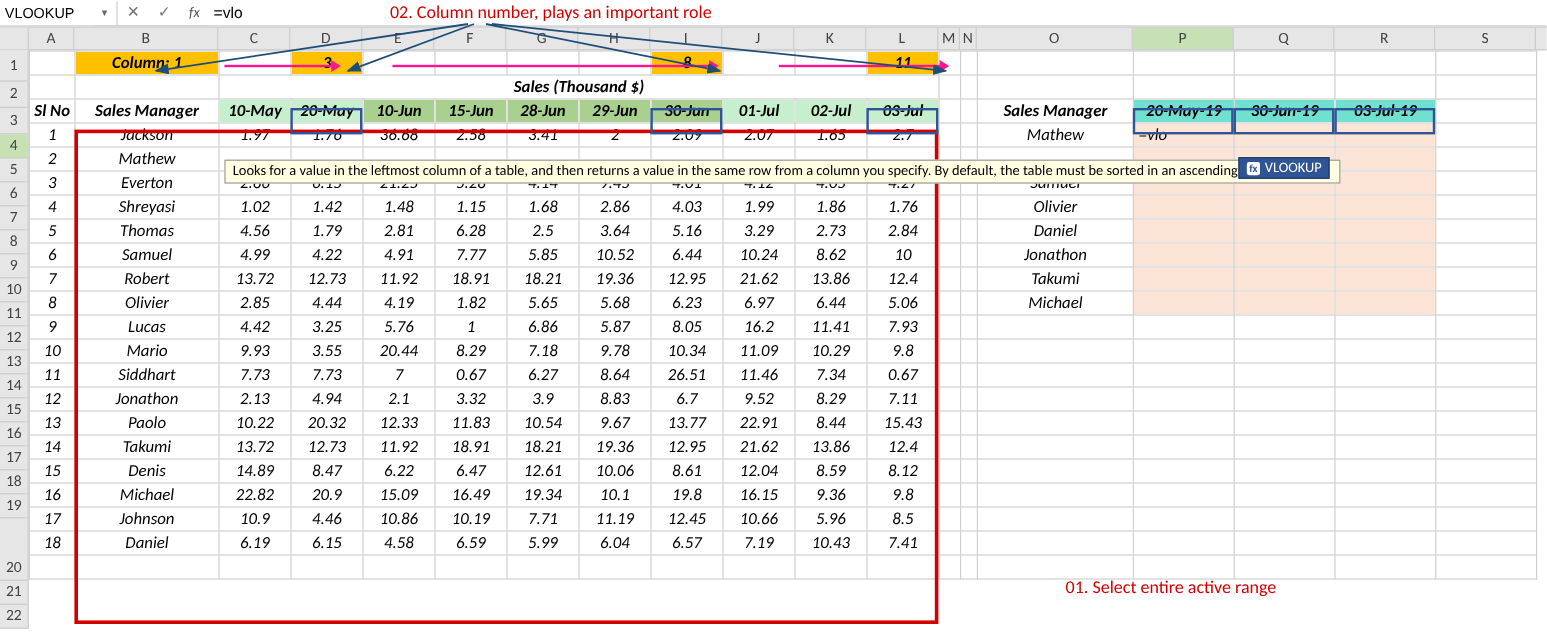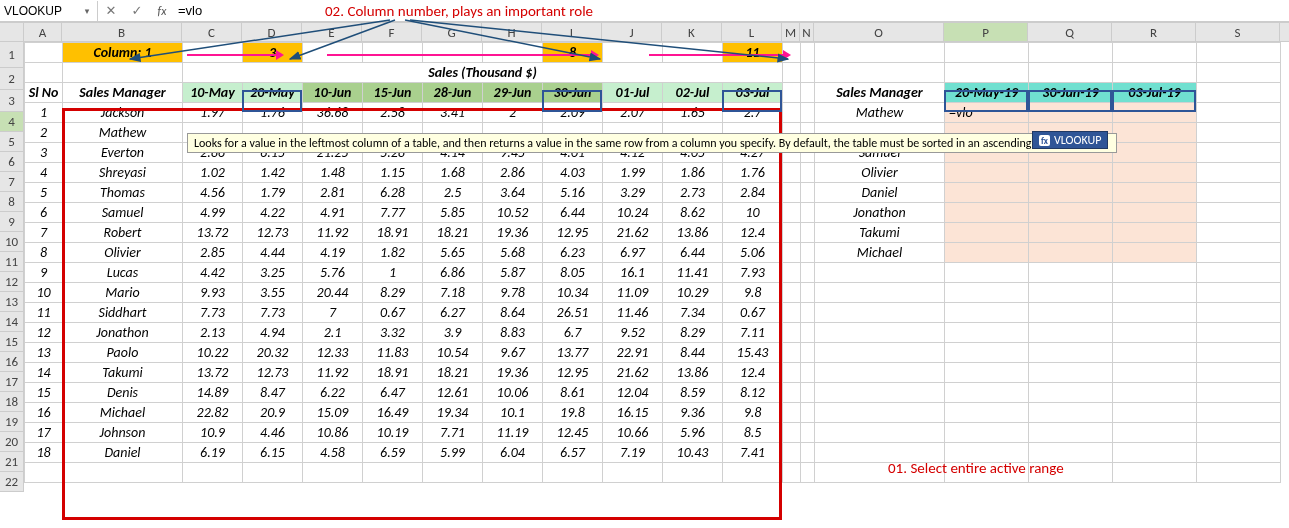--- a/index.html
+++ b/index.html
@@ -288,21 +288,21 @@
       <div class="rowh" style="height: 20px; line-height: 20px;">10</div>
       <div class="rowh" style="height: 20px; line-height: 20px;">11</div>
       <div class="rowh" style="height: 20px; line-height: 20px;">12</div>
       <div class="rowh" style="height: 20px; line-height: 20px;">13</div>
       <div class="rowh" style="height: 20px; line-height: 20px;">14</div>
       <div class="rowh" style="height: 20px; line-height: 20px;">15</div>
       <div class="rowh" style="height: 20px; line-height: 20px;">16</div>
       <div class="rowh" style="height: 20px; line-height: 20px;">17</div>
       <div class="rowh" style="height: 20px; line-height: 20px;">18</div>
       <div class="rowh" style="height: 20px; line-height: 20px;">19</div>
-      <div class="rowh" style="height: 20px; line-height: 20px;">20</div>
+      <div class="rowh" style="height: 20px; line-height: 20px; margin-top: 32px;">20</div>
       <div class="rowh" style="height: 20px; line-height: 20px;">21</div>
       <div class="rowh" style="height: 20px; line-height: 20px;">22</div>
     </div>
   <div class="sheet">
     <table class="spread" id="maintable">
       <colgroup id="cg">
           <col style="width: 38px;">
           <col style="width: 120px;">
           <col style="width: 60px;">
           <col style="width: 60px;">
@@ -548,21 +548,21 @@
           <tr>
             <td class="data-cell">9</td>
             <td class="data-cell">Lucas</td>
             <td class="data-cell">4.42</td>
             <td class="data-cell">3.25</td>
             <td class="data-cell">5.76</td>
             <td class="data-cell">1</td>
             <td class="data-cell">6.86</td>
             <td class="data-cell">5.87</td>
             <td class="data-cell">8.05</td>
-            <td class="data-cell">16.1</td>
+            <td class="data-cell">16.2</td>
             <td class="data-cell">11.41</td>
             <td class="data-cell">7.93</td>
             <td></td>
             <td></td>
             <td></td>
             <td></td>
             <td></td>
             <td></td>
             <td></td>
           </tr>
@@ -792,17 +792,17 @@
     <div class="pink-arrow" style="left:303px;top:12px;width:270px"></div>
     <div class="pink-arrow" style="left:625px;top:12px;width:140px"></div>
 
     <div class="tooltip-box" style="left:163px;top:91px;width:930px">Looks for a value in the leftmost column of a table, and then returns a value in the same row from a column you specify. By default, the table must be sorted in an ascending order</div>
 
     <div class="vlookup-hint" style="left:1008px;top:89px">
       <span class="fx-ico">fx</span>
       <span>VLOOKUP</span>
     </div>
 
-    <div class="anno01" style="left:864px;top:416px">
+    <div class="anno01" style="left:864px;top:438px">
       <div>01. Select entire active range</div>
     </div>
   </div>
 </div>
 
 </body></html>

